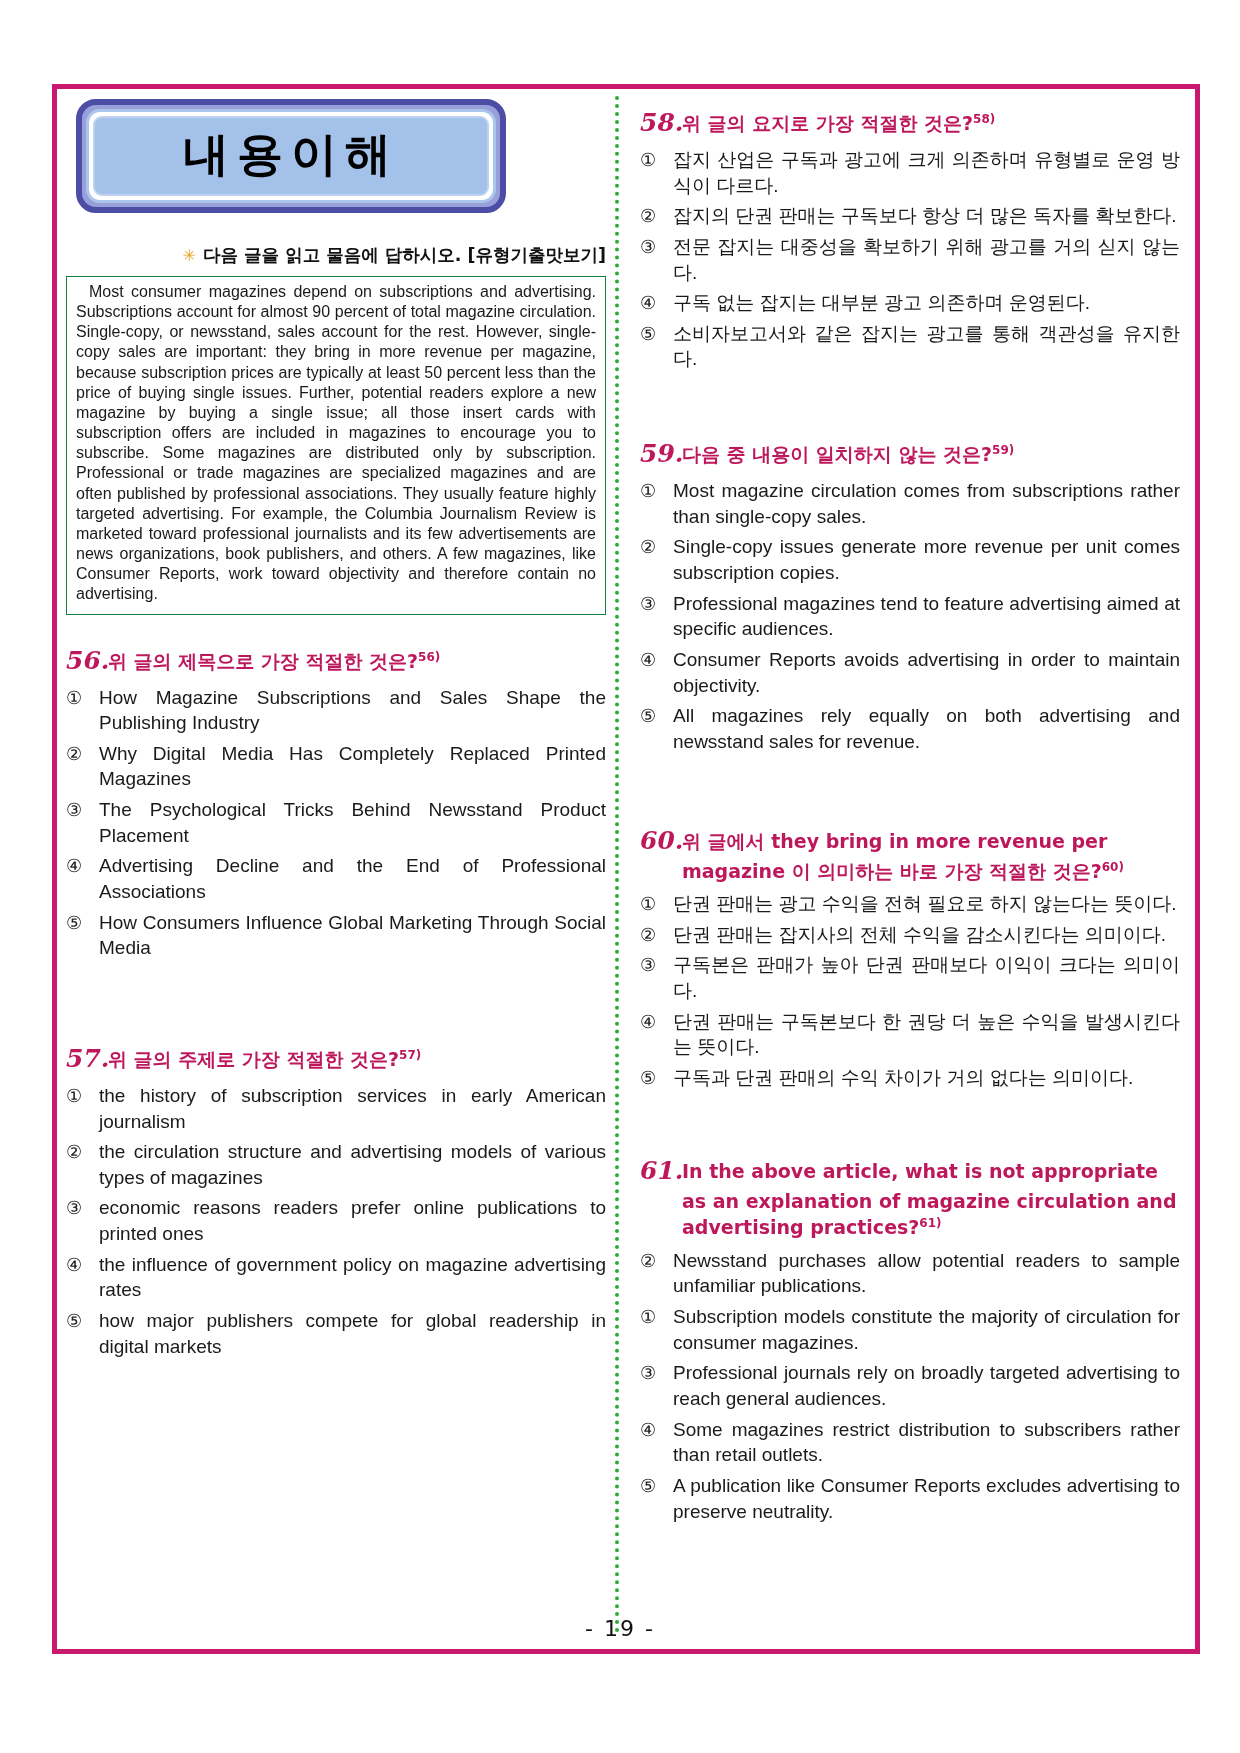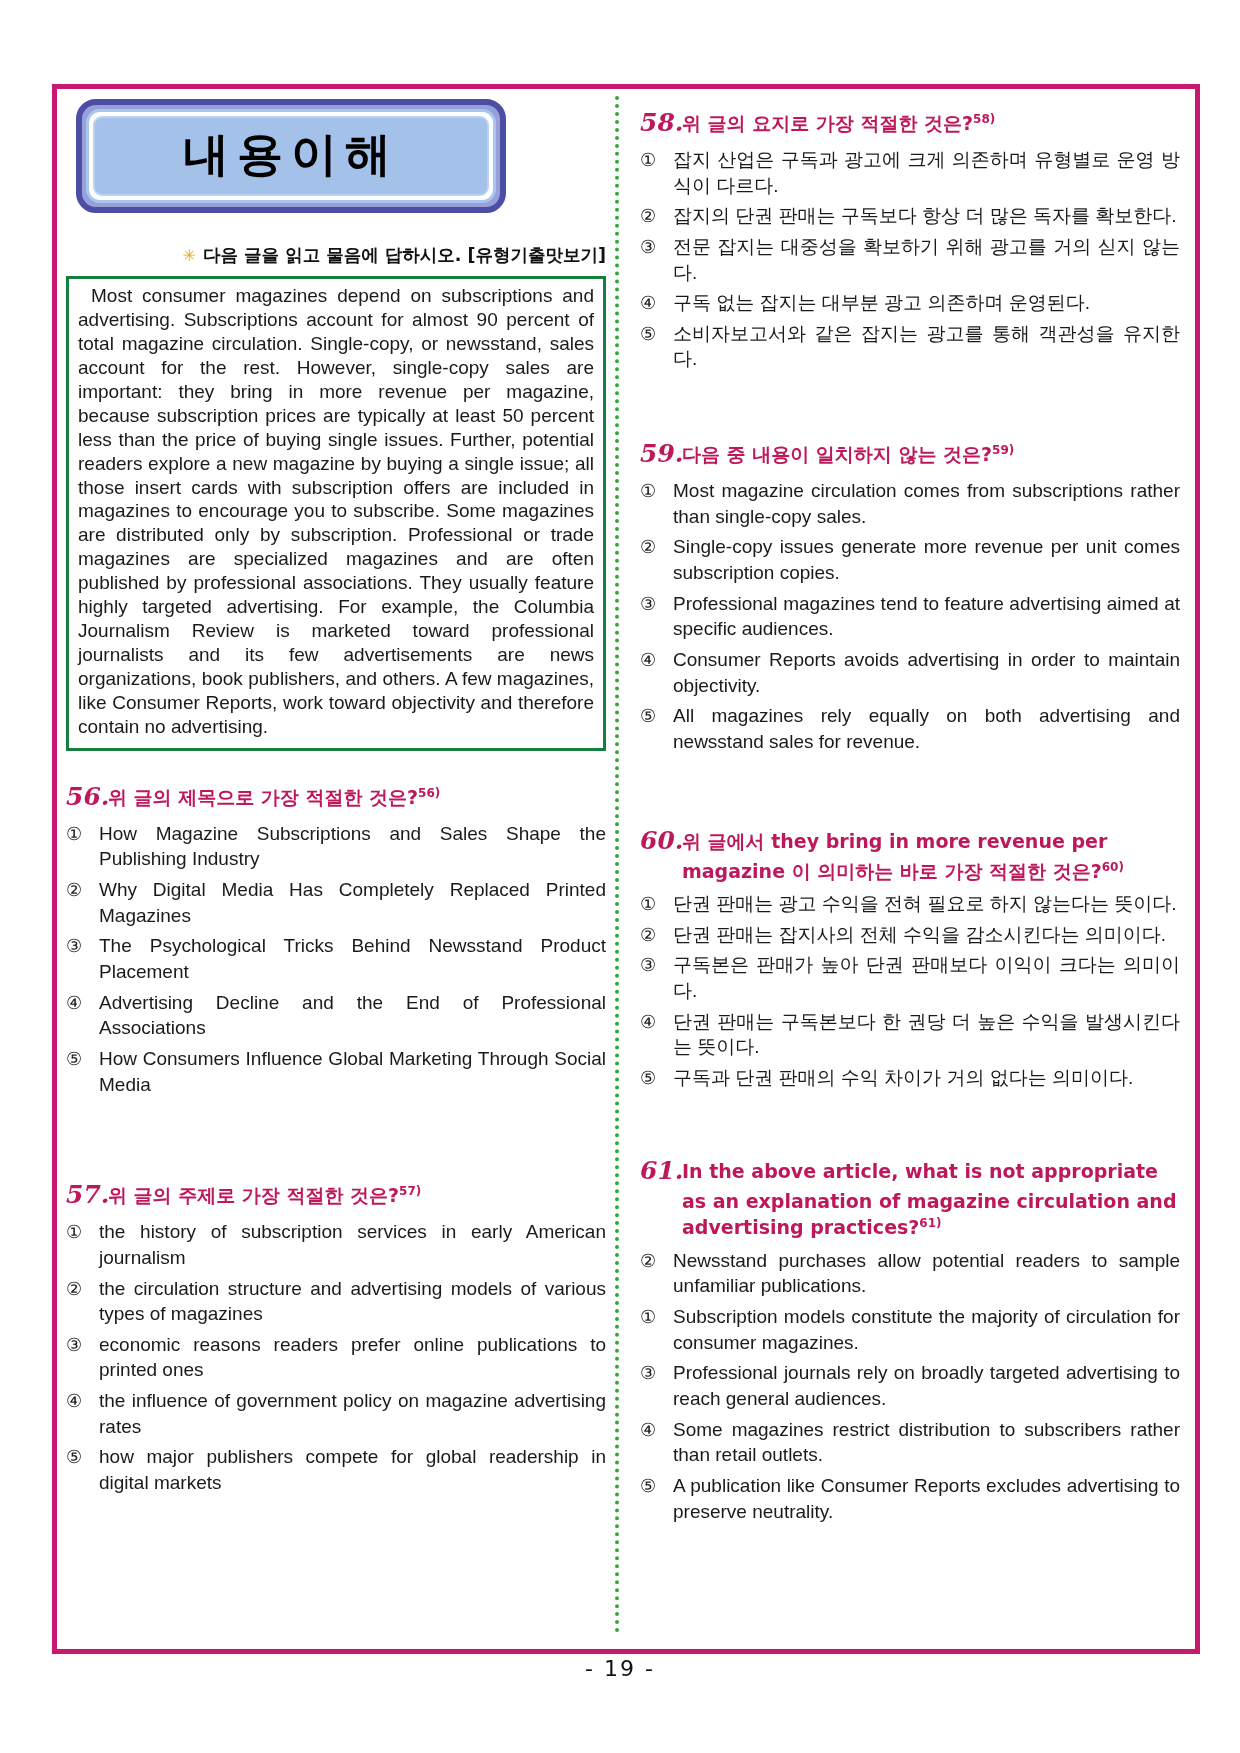--- a/index.html
+++ b/index.html
@@ -23,22 +23,22 @@
   .banner-inner span{font-family:"DejaVu Sans",sans-serif;font-weight:bold;
                      font-size:46px;letter-spacing:8px;color:#000;}
 
   
   .instruction{margin-top:30px;font-weight:bold;font-size:17.5px;
                font-family:"DejaVu Sans",sans-serif;text-align:right;}
   .flower{color:#e3a825;font-size:16px;margin-right:7px;}
   .instr-tag{margin-left:6px;}
 
   
-  .passage{margin-top:9px;border:3px solid #15803d;padding:5px 9px 9px 9px;
-           font-size:19px;line-height:1.26;text-align:justify;color:#1a1a1a;}
+  .passage{margin-top:9px;border:1px solid #15803d;padding:5px 9px 9px 9px;
+           font-size:16px;line-height:1.26;text-align:justify;color:#1a1a1a;}
   .passage p{margin:0;text-indent:13px;}
 
   
   .question{margin-top:0;}
   .q-header{font-weight:bold;font-size:19px;line-height:1.4;padding-left:42px;
             margin-bottom:7px;font-family:"DejaVu Sans",sans-serif;color:#be185d;}
   .q-num{display:inline-block;width:42px;margin-left:-42px;vertical-align:-1px;
          font-family:"DejaVu Serif",serif;font-style:italic;font-weight:bold;font-size:25px;}
   .q-sup{font-size:12px;font-weight:bold;vertical-align:super;}
   .options{}
@@ -48,21 +48,21 @@
 
   
   #q56{margin-top:28px;}
   #q57{margin-top:80px;}
   #q58{margin-top:10px;}
   #q59{margin-top:64px;}
   #q60{margin-top:68px;}
   #q61{margin-top:62px;}
 
   
-  #footer{position:absolute;left:0;top:1656px;width:1240px;text-align:center;
+  #footer{position:absolute;left:0;top:1616px;width:1240px;text-align:center;
           font-size:22px;letter-spacing:2px;font-family:"DejaVu Sans",sans-serif;}
 </style>
 </head>
 <body>
 
 <div id="page">
   <div id="frame"></div>
   <div id="divider"></div>
 
   <div class="col" id="col-left">

